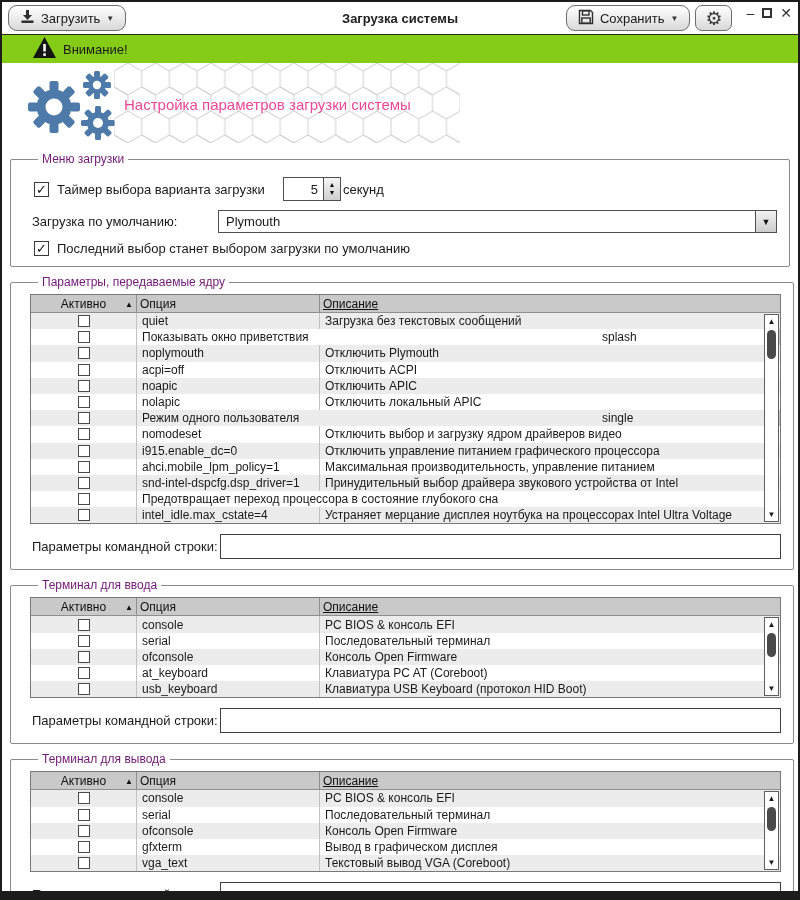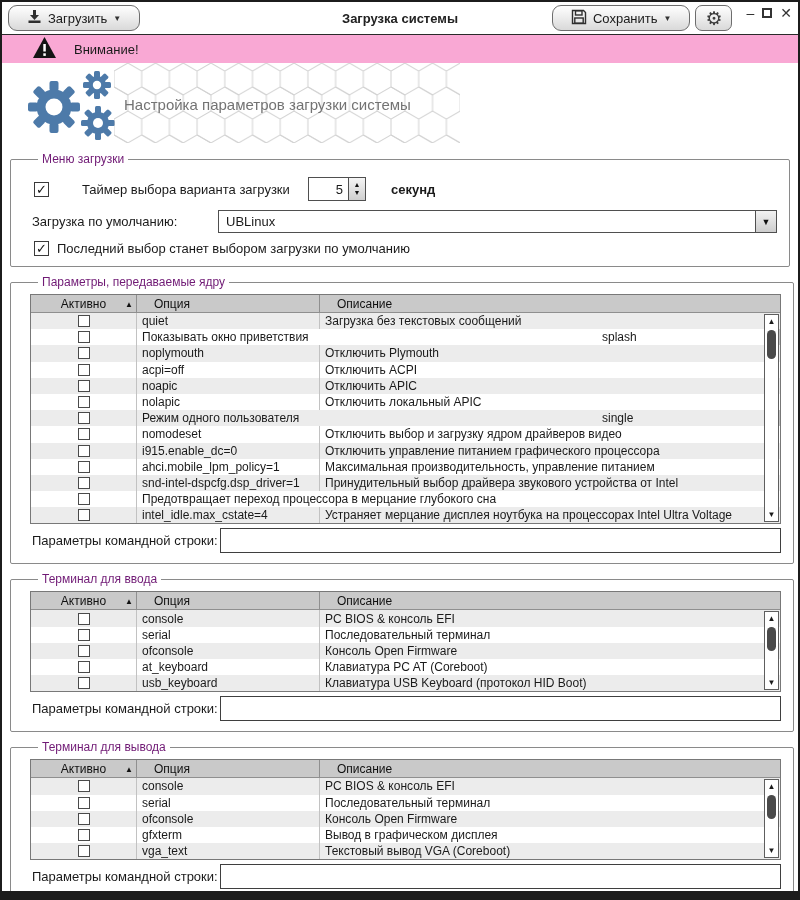--- a/index.html
+++ b/index.html
@@ -5,102 +5,102 @@
   * { margin:0; padding:0; box-sizing:border-box; }
   html,body { background:#fff; }
   body { font-family:"Liberation Sans","DejaVu Sans",sans-serif; color:#1a1a1a; }
 
   .window { width:800px; height:900px; border:2px solid #1c1c1c; border-bottom-width:9px;
             background:#fff; display:flex; flex-direction:column; overflow:hidden; }
 
   
   .toolbar { height:33px; flex:0 0 33px; display:flex; align-items:center; padding:0 6px;
              border-bottom:1px solid #2a2a2a; position:relative; background:#fff; }
-  .tb-btn { display:inline-flex; align-items:center; gap:6px; height:26px; padding:0 18px;
+  .tb-btn { display:inline-flex; align-items:center; gap:6px; height:26px; padding:0 11px;
             border:1px solid #6d6d6d; border-radius:9px;
             background:linear-gradient(#ffffff,#d9d9d9); font-size:13px; color:#1a1a1a;
             font-family:inherit; cursor:pointer;justify-content:space-between; }
   .tb-title { position:absolute; left:0; right:0; text-align:center; font-size:13px;
               font-weight:600; color:#222; pointer-events:none; }
   .tb-right { margin-left:auto; display:flex; align-items:center; gap:5px; }
   .gear-btn { width:37px; justify-content:center; padding:0; border-radius:7px; }
   .gear-glyph { font-size:19px; line-height:1; color:#3c3c3c; }
   .caret { font-size:8px; color:#333; }
   .win-controls { display:flex; align-items:flex-start; gap:8px; margin-left:9px;
                   margin-bottom:10px; }
   .wc { font-size:14px; line-height:14px; color:#333; cursor:pointer; }
   .wc-max { width:10px; height:10px; border:2px solid #333; display:inline-block; margin-top:2px; }
 
   
-  .banner { height:28px; flex:0 0 28px; background:#f9a8d4; display:flex; align-items:center;
-            padding-left:30px; gap:17px; font-size:13px; color:#1a1a1a; }
+  .banner { height:28px; flex:0 0 28px; background:#84cc16; display:flex; align-items:center;
+            padding-left:30px; gap:6px; font-size:13px; color:#1a1a1a; }
 
   
   .hero { height:81px; flex:0 0 81px; position:relative; background:#fff; }
   .gears-box { position:absolute; left:16px; top:3px; }
   .hexzone { position:absolute; left:112px; top:0; width:346px; height:80px; overflow:hidden; }
   .hero-title { position:absolute; left:122px; top:50%; transform:translateY(-50%);
-                font-size:15px; color:#737373; z-index:2; }
+                font-size:15px; color:#ec4899; z-index:2; }
 
   
   fieldset { margin:8px 8px 0; border:1px solid #8a8a8a; border-radius:2px;
              padding:5px 12px 10px 19px; }
   legend { font-size:12px; color:#701a75; padding:0 4px; margin-left:8px; }
 
   
   .mrow { display:flex; align-items:center; margin-top:6px; font-size:13px; }
   .cb-big { width:15px; height:15px; border:1px solid #3a3a3a; background:#fff; display:inline-flex;
             align-items:center; justify-content:center; font-size:13px; font-weight:bold;
             color:#111; margin:0 8px 0 4px; cursor:pointer; flex:0 0 15px; }
-  .timer-label { width:226px;margin-left:25px; }
+  .timer-label { width:226px; }
   .spinbox { display:inline-flex; height:24px; border:1px solid #4f4f4f; background:#fff; }
   .spin-val { width:39px; display:flex; align-items:center; justify-content:flex-end;
               padding-right:5px; font-size:13px; }
   .spin-btns { width:17px; border-left:1px solid #4f4f4f;
                background:linear-gradient(#f5f5f5,#cfcfcf); display:flex; flex-direction:column;
                align-items:center; justify-content:center; cursor:pointer; }
   .spin-btns span { font-size:7px; line-height:8px; color:#111; }
-  .unit { margin-left:25px;font-weight:bold; }
+  .unit { margin-left:2px; }
   .lbl-default { width:186px; margin-left:2px; }
   .combo { flex:1; display:flex; height:23px; border:1px solid #4f4f4f; background:#fff;
            cursor:pointer; }
   .combo-text { flex:1; display:flex; align-items:center; padding:0 7px; font-size:13px; }
   .combo-btn { width:21px; border-left:1px solid #4f4f4f;
                background:linear-gradient(#f2f2f2,#cdcdcd); display:flex; align-items:center;
                justify-content:center; font-size:9px; color:#111; }
 
   
   .ttable { border:1px solid #787878; width:751px; font-size:12px; background:#fff; }
   .thead { display:flex; height:18px; background:#c9c9c9; border-bottom:1px solid #8f8f8f; }
-  .th { display:flex; align-items:center; padding:0 17px; border-right:1px solid #8f8f8f;
+  .th { display:flex; align-items:center; padding:0 3px; border-right:1px solid #8f8f8f;
         color:#111; }
   .th-act { width:106px; justify-content:center; position:relative; }
   .sort { position:absolute; right:3px; top:50%; transform:translateY(-50%); font-size:8px;
           color:#111; }
   .th-opt { width:183px; }
-  .th-desc { flex:1; border-right:none; }
+  .th-desc { flex:1; border-right:none;text-decoration:underline; }
   .tbodywrap { position:relative; }
   .trow { display:flex; height:16.2px; cursor:default; }
   .trow:nth-child(odd) { background:#ececec; }
   .tc { display:flex; align-items:center; padding:0 5px; overflow:hidden; white-space:nowrap; }
   .c-act { width:106px; justify-content:center; border-right:1px solid #c2c2c2; }
   .c-opt { width:183px; border-right:1px solid #c2c2c2; }
   .c-desc { flex:1; padding-right:20px; }
   .cb-sm { width:12px; height:12px; border:1px solid #4a4a4a; background:#fff; cursor:pointer; }
   .vscroll { position:absolute; right:1px; top:1px; bottom:1px; width:15px;
              border:1px solid #5e5e5e; background:#fff; display:flex; flex-direction:column;
              align-items:center; }
   .vs-arrow { width:100%; text-align:center; font-size:8px; line-height:13px; height:13px;
               color:#1a1a1a; cursor:pointer; flex:0 0 13px; }
   .vs-down { margin-top:auto; }
   .vs-thumb { width:9px; border-radius:4.5px; background:#4a4a4a; margin-top:2px; cursor:grab; }
   .thumb-t1 { height:29px; }
   .thumb-t2 { height:24px; }
 
-  .cmdrow { display:flex; align-items:center; margin-top:4px; font-size:13px; }
+  .cmdrow { display:flex; align-items:center; margin-top:10px; font-size:13px; }
   .cmdrow label { width:188px; margin-left:2px; flex:0 0 188px; }
   .cmdrow input { flex:1; height:25px; border:1px solid #3f3f3f; background:#fff;
                   font-family:inherit; font-size:13px; padding:0 5px; outline:none; }
 </style>
 </head>
 <body>
 
 <div class="window">
 
   <div class="toolbar">
@@ -221,21 +221,21 @@
         <span class="spin-btns">
           <span>▲</span>
           <span>▼</span>
         </span>
       </span>
       <span class="unit">секунд</span>
     </div>
     <div class="mrow" style="margin-top:9px;">
       <span class="lbl-default">Загрузка по умолчанию:</span>
       <span class="combo">
-        <span class="combo-text">UBLinux</span>
+        <span class="combo-text">Plymouth</span>
         <span class="combo-btn">▼</span>
       </span>
     </div>
     <div class="mrow" style="margin-top:8px;">
       <span class="cb-big">✓</span>
       <span>Последний выбор станет выбором загрузки по умолчанию</span>
     </div>
   </fieldset>
 
   <fieldset>
@@ -325,21 +325,21 @@
               <div class="tc c-act">
                 <span class="cb-sm"></span>
               </div>
               <div class="tc c-opt">snd-intel-dspcfg.dsp_driver=1</div>
               <div class="tc c-desc">Принудительный выбор драйвера звукового устройства от Intel</div>
             </div>
             <div class="trow">
               <div class="tc c-act">
                 <span class="cb-sm"></span>
               </div>
-              <div class="tc c-desc">Предотвращает переход процессора в мерцание глубокого сна</div>
+              <div class="tc c-desc">Предотвращает переход процессора в состояние глубокого сна</div>
             </div>
             <div class="trow">
               <div class="tc c-act">
                 <span class="cb-sm"></span>
               </div>
               <div class="tc c-opt">intel_idle.max_cstate=4</div>
               <div class="tc c-desc">Устраняет мерцание дисплея ноутбука на процессорах Intel Ultra Voltage</div>
             </div>
           </div>
         <div class="vscroll">

